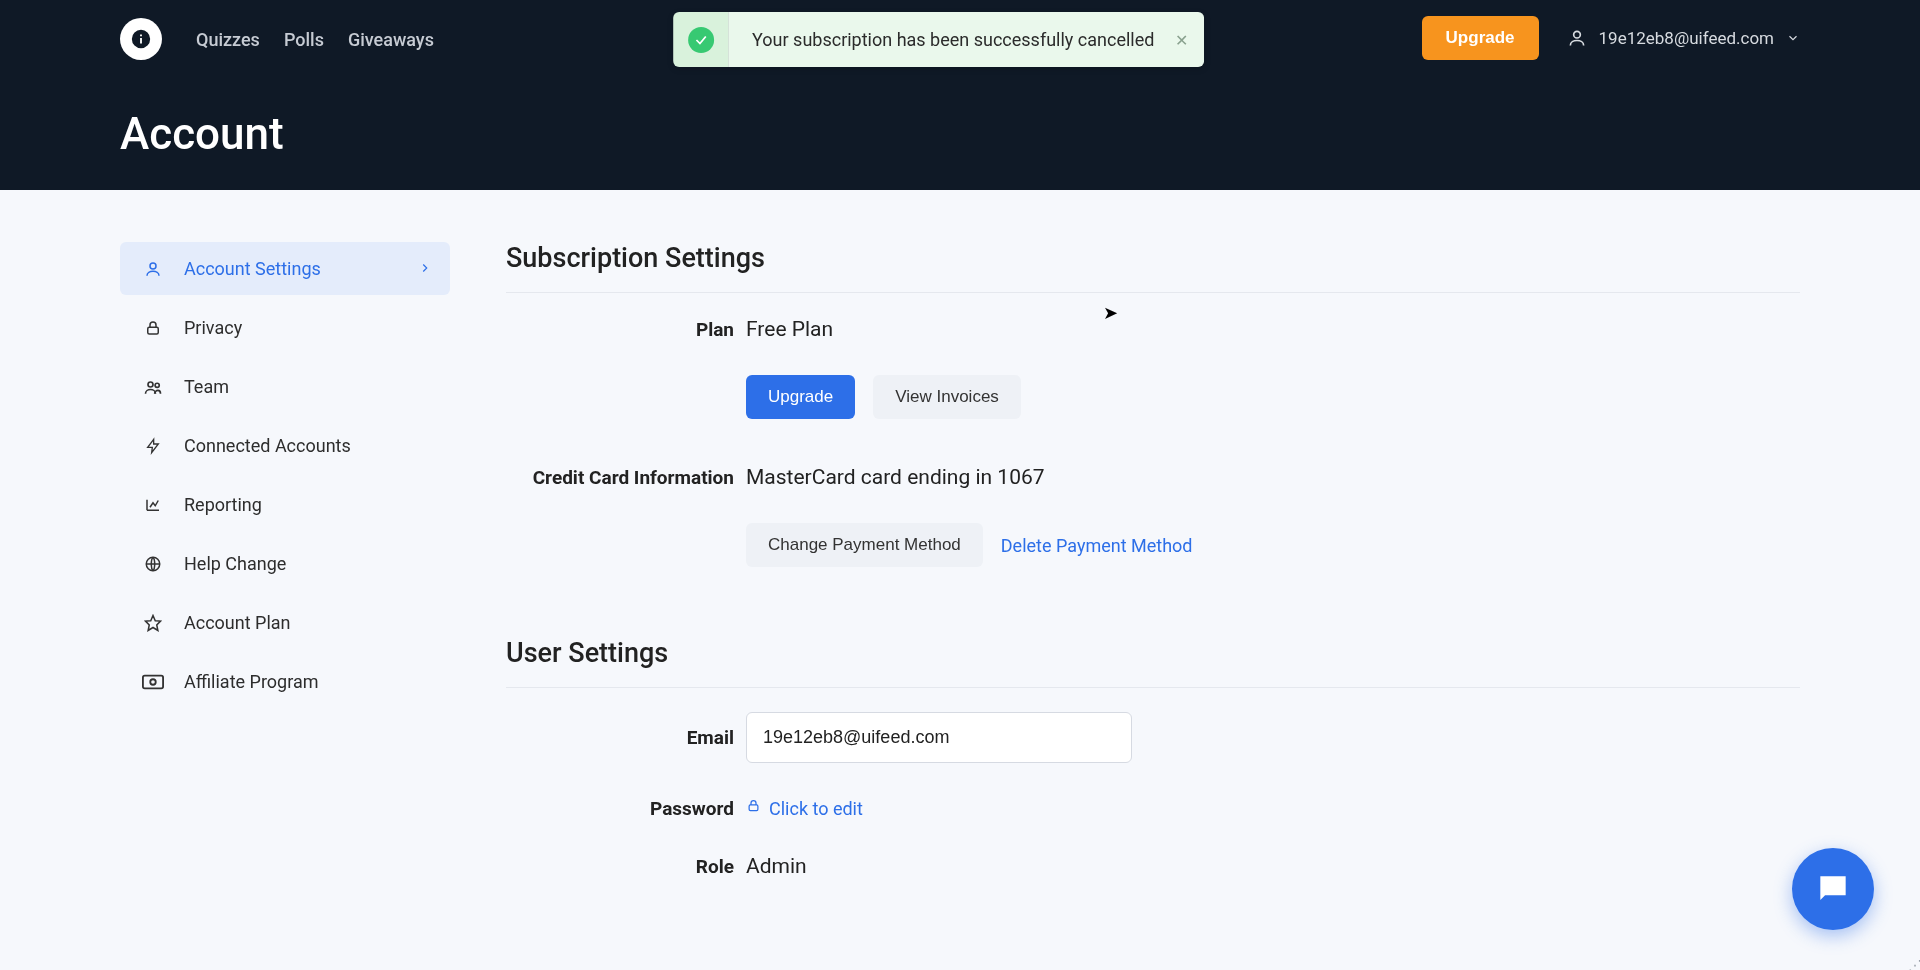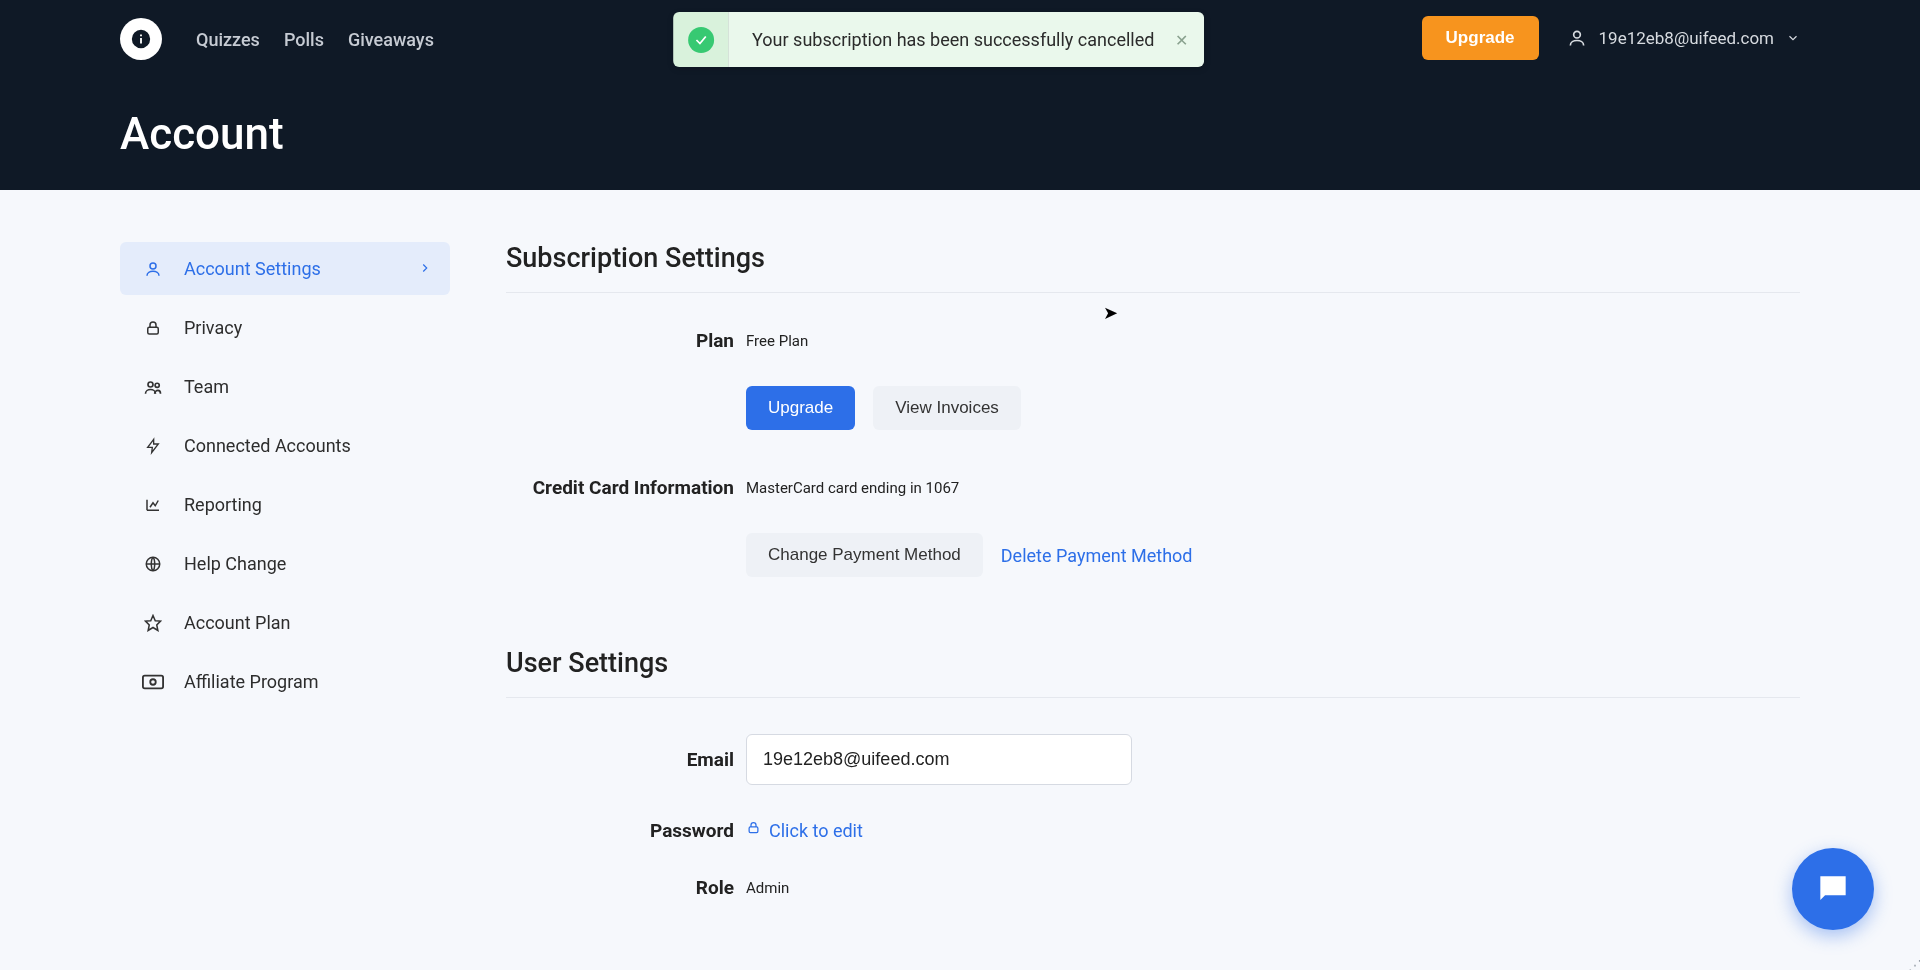--- a/index.html
+++ b/index.html
@@ -104,30 +104,30 @@
   }
   .side-item .ico{width:22px;display:flex;align-items:center;justify-content:center;}
   .side-item.active{background:#e4ecfb;color:#2d6fe8;}
   .side-item.active svg{stroke:#2d6fe8;fill:none;}
   .side-item .chev{position:absolute;right:18px;}
 
   
   .main{flex:1;}
   .section-title{
     font-size:27px;font-weight:500;color:#222;
-    padding-bottom:18px;border-bottom:1px solid #e5e8ee;margin-bottom:36px;
+    padding-bottom:18px;border-bottom:1px solid #e5e8ee;margin-bottom:24px;
   }
   .row{
     display:flex;align-items:center;margin-bottom:34px;
   }
   .row-label{
     width:240px;text-align:right;padding-right:12px;
     font-size:19px;font-weight:700;color:#222;
   }
-  .row-value{font-size:15px;color:#222;}
+  .row-value{font-size:21px;color:#222;}
   .actions{margin-left:240px;display:flex;gap:18px;align-items:center;margin-bottom:46px;}
 
   .btn{
     border:none;border-radius:6px;padding:12px 22px;
     font-size:17px;font-weight:500;cursor:pointer;
   }
   .btn-primary{background:#2d6fe8;color:#fff;}
   .btn-secondary{background:#eef1f6;color:#333;}
   .link{color:#2d6fe8;font-size:18px;text-decoration:none;cursor:pointer;}
 

